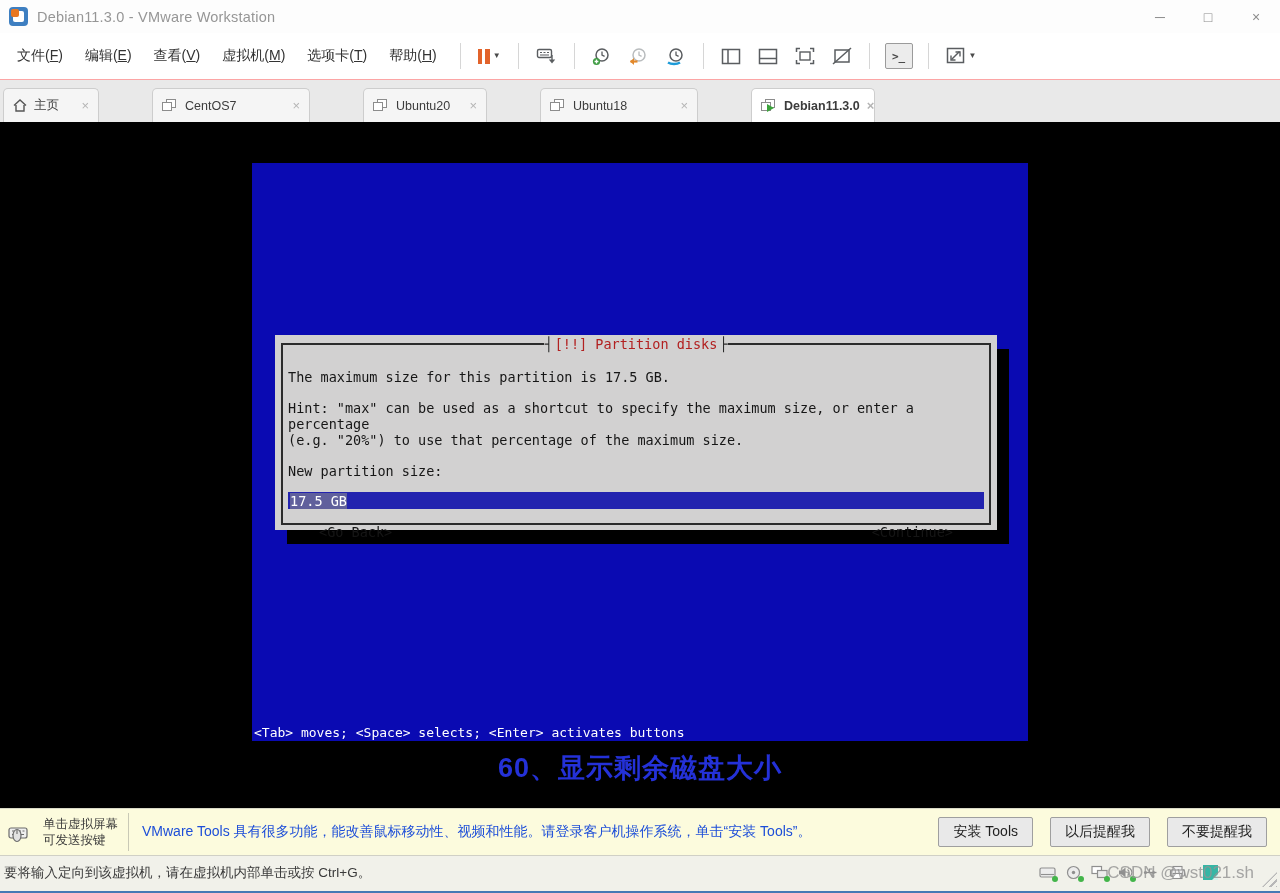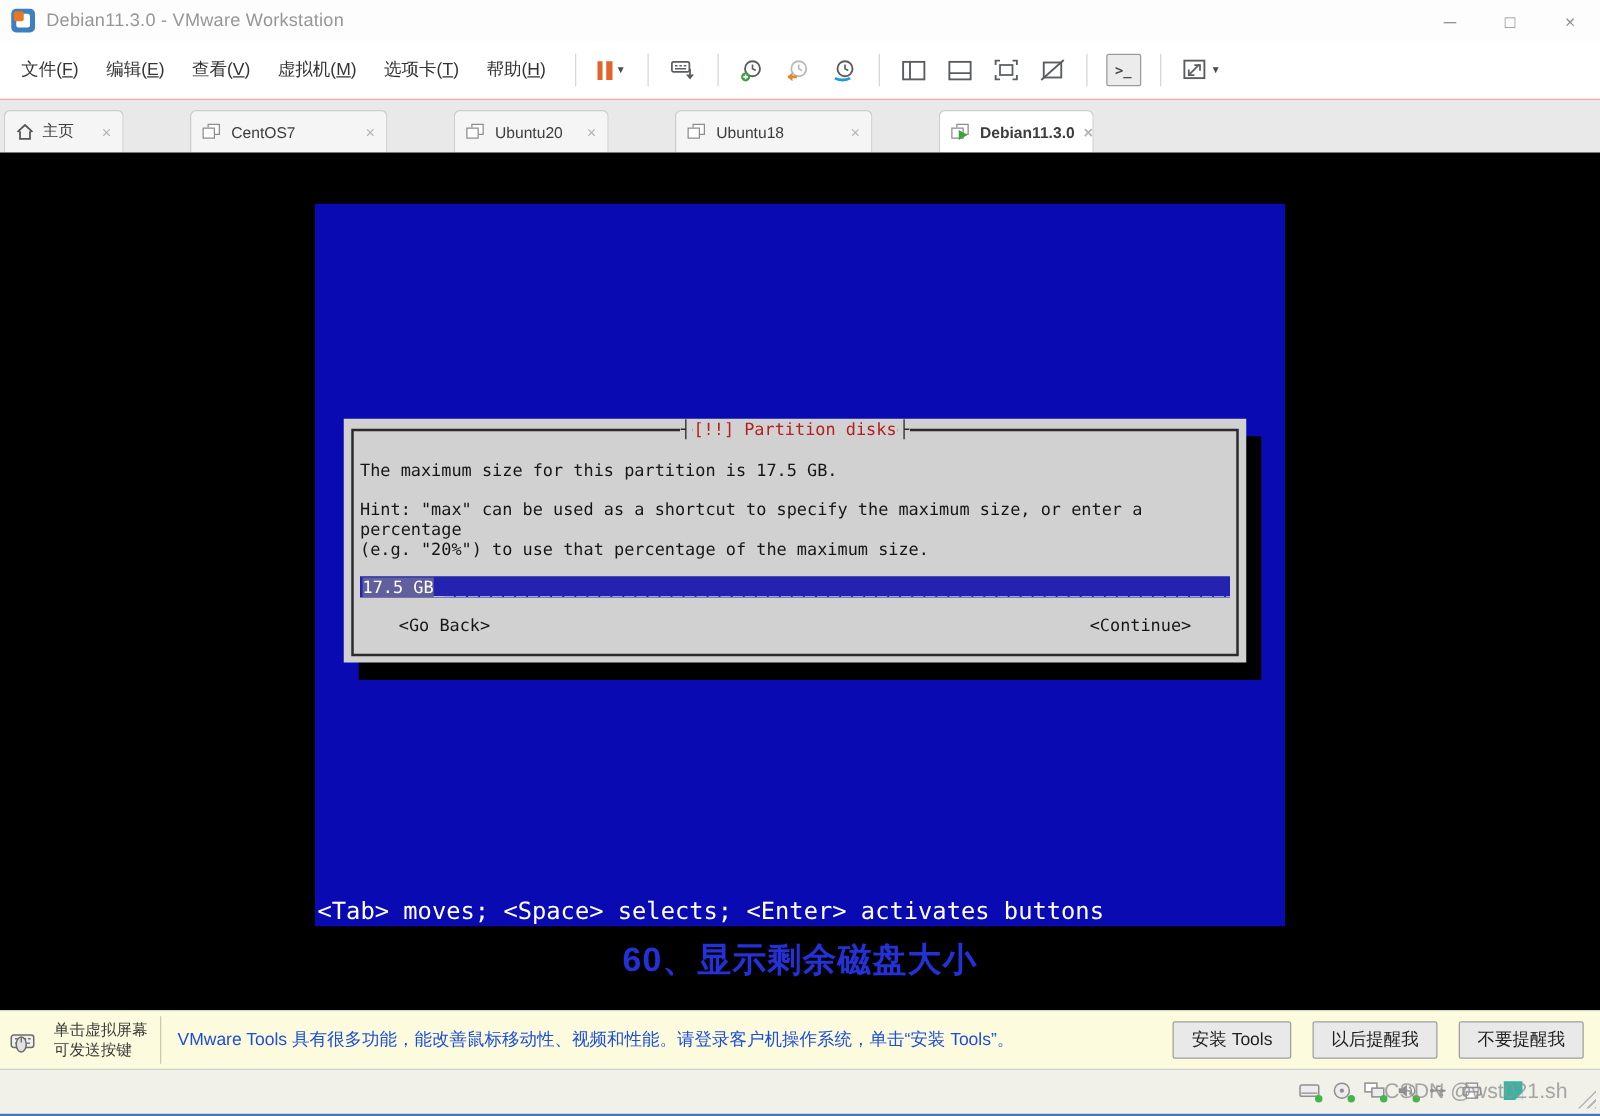--- a/index.html
+++ b/index.html
@@ -39,21 +39,21 @@
   .tab-w3{width:158px;}
   .tab-w4{width:124px;}
   .vmtab-icon{position:relative;width:16px;height:14px;flex:0 0 auto;}
   .vmtab-icon .sq{position:absolute;width:10px;height:9px;border:1.4px solid #8c8c8c;background:#fff;box-sizing:border-box;}
   .vmtab-icon .sq.back{left:4px;top:0;}
   .vmtab-icon .sq.front{left:0;top:3px;}
   .vmtab-icon .play{position:absolute;left:6px;top:5px;width:0;height:0;border-left:7px solid #3ba33b;border-top:4.5px solid transparent;border-bottom:4.5px solid transparent;}
   
   .vmarea{position:absolute;top:122px;left:0;width:1280px;height:686px;background:#000;}
   .vmscreen{position:absolute;left:252px;top:41px;width:776px;height:578px;background:#0a0ab2;font-family:"DejaVu Sans Mono",monospace;}
-  .vm-help{position:absolute;left:2px;bottom:1px;color:#ffffff;font-size:19px;white-space:pre;}
+  .vm-help{position:absolute;left:2px;bottom:1px;color:#ffffff;font-size:13px;white-space:pre;}
   .vm-annotation{position:absolute;left:0;right:0;top:628px;text-align:center;color:#2431d8;font-size:27px;font-weight:bold;letter-spacing:1px;}
   
   .dialog{position:absolute;left:23px;top:172px;width:722px;height:195px;box-sizing:border-box;background:#d2d1d1;box-shadow:12px 14px 0 0 #000;font-size:13.5px;line-height:16px;color:#161616;}
   .dialog-frame{position:absolute;top:8px;left:6px;right:6px;bottom:5px;border:2px solid #2b2b2b;pointer-events:none;}
   .dialog-title{position:absolute;top:1px;left:0;right:0;text-align:center;z-index:2;}
   .dialog-title span{background:#d2d1d1;padding:0 1px;}
   .dialog-title .frame-ch{color:#2b2b2b;}
   .dialog-title .ttl{color:#b22020;}
   .dialog-body{position:relative;z-index:1;padding:34px 13px 0 13px;}
   .d-hint1{margin-top:15px;}
@@ -233,20 +233,21 @@
 
     <div class="dialog">
       <div class="dialog-frame"></div>
       <div class="dialog-title">
         <span class="frame-ch">┤</span><span class="ttl">[!!] Partition disks</span><span class="frame-ch">├</span>
       </div>
       <div class="dialog-body">
         <div class="d-line1">The maximum size for this partition is 17.5 GB.</div>
         <div class="d-hint1">Hint: "max" can be used as a shortcut to specify the maximum size, or enter a percentage</div>
         <div class="d-hint2">(e.g. "20%") to use that percentage of the maximum size.</div>
+        <div class="d-prompt">New partition size:</div>
         <div class="d-input">
           <span class="d-input-value">17.5 GB</span>
             <span class="d-cursor">_</span>
             <span class="d-filler">____________________________________________________________________________________________________</span>
         </div>
         <div class="d-buttons">
           <span>&lt;Go Back&gt;</span>
           <span>&lt;Continue&gt;</span>
         </div>
       </div>
@@ -274,20 +275,21 @@
   <div class="vline"></div>
   <div class="tools-msg">VMware Tools 具有很多功能，能改善鼠标移动性、视频和性能。请登录客户机操作系统，单击“安装 Tools”。</div>
   <div class="tools-buttons">
     <button class="tool-btn">安装 Tools</button>
     <button class="tool-btn">以后提醒我</button>
     <button class="tool-btn">不要提醒我</button>
   </div>
 </div>
 
 <div class="statusbar">
+  <div class="status-msg">要将输入定向到该虚拟机，请在虚拟机内部单击或按 Ctrl+G。</div>
 
   <div class="status-icons">
     <span class="sicon">
       <svg width="18" height="15" viewBox="0 0 18 15">
           <rect x="1" y="3" width="15" height="9" rx="1.5" fill="#ececec" stroke="#8f8f8f" stroke-width="1.2"></rect>
           <path d="M2 9.5h13" stroke="#8f8f8f" stroke-width="1.1"></path>
         </svg>
       <span class="gdot"></span>
     </span>
     <span class="sicon">

